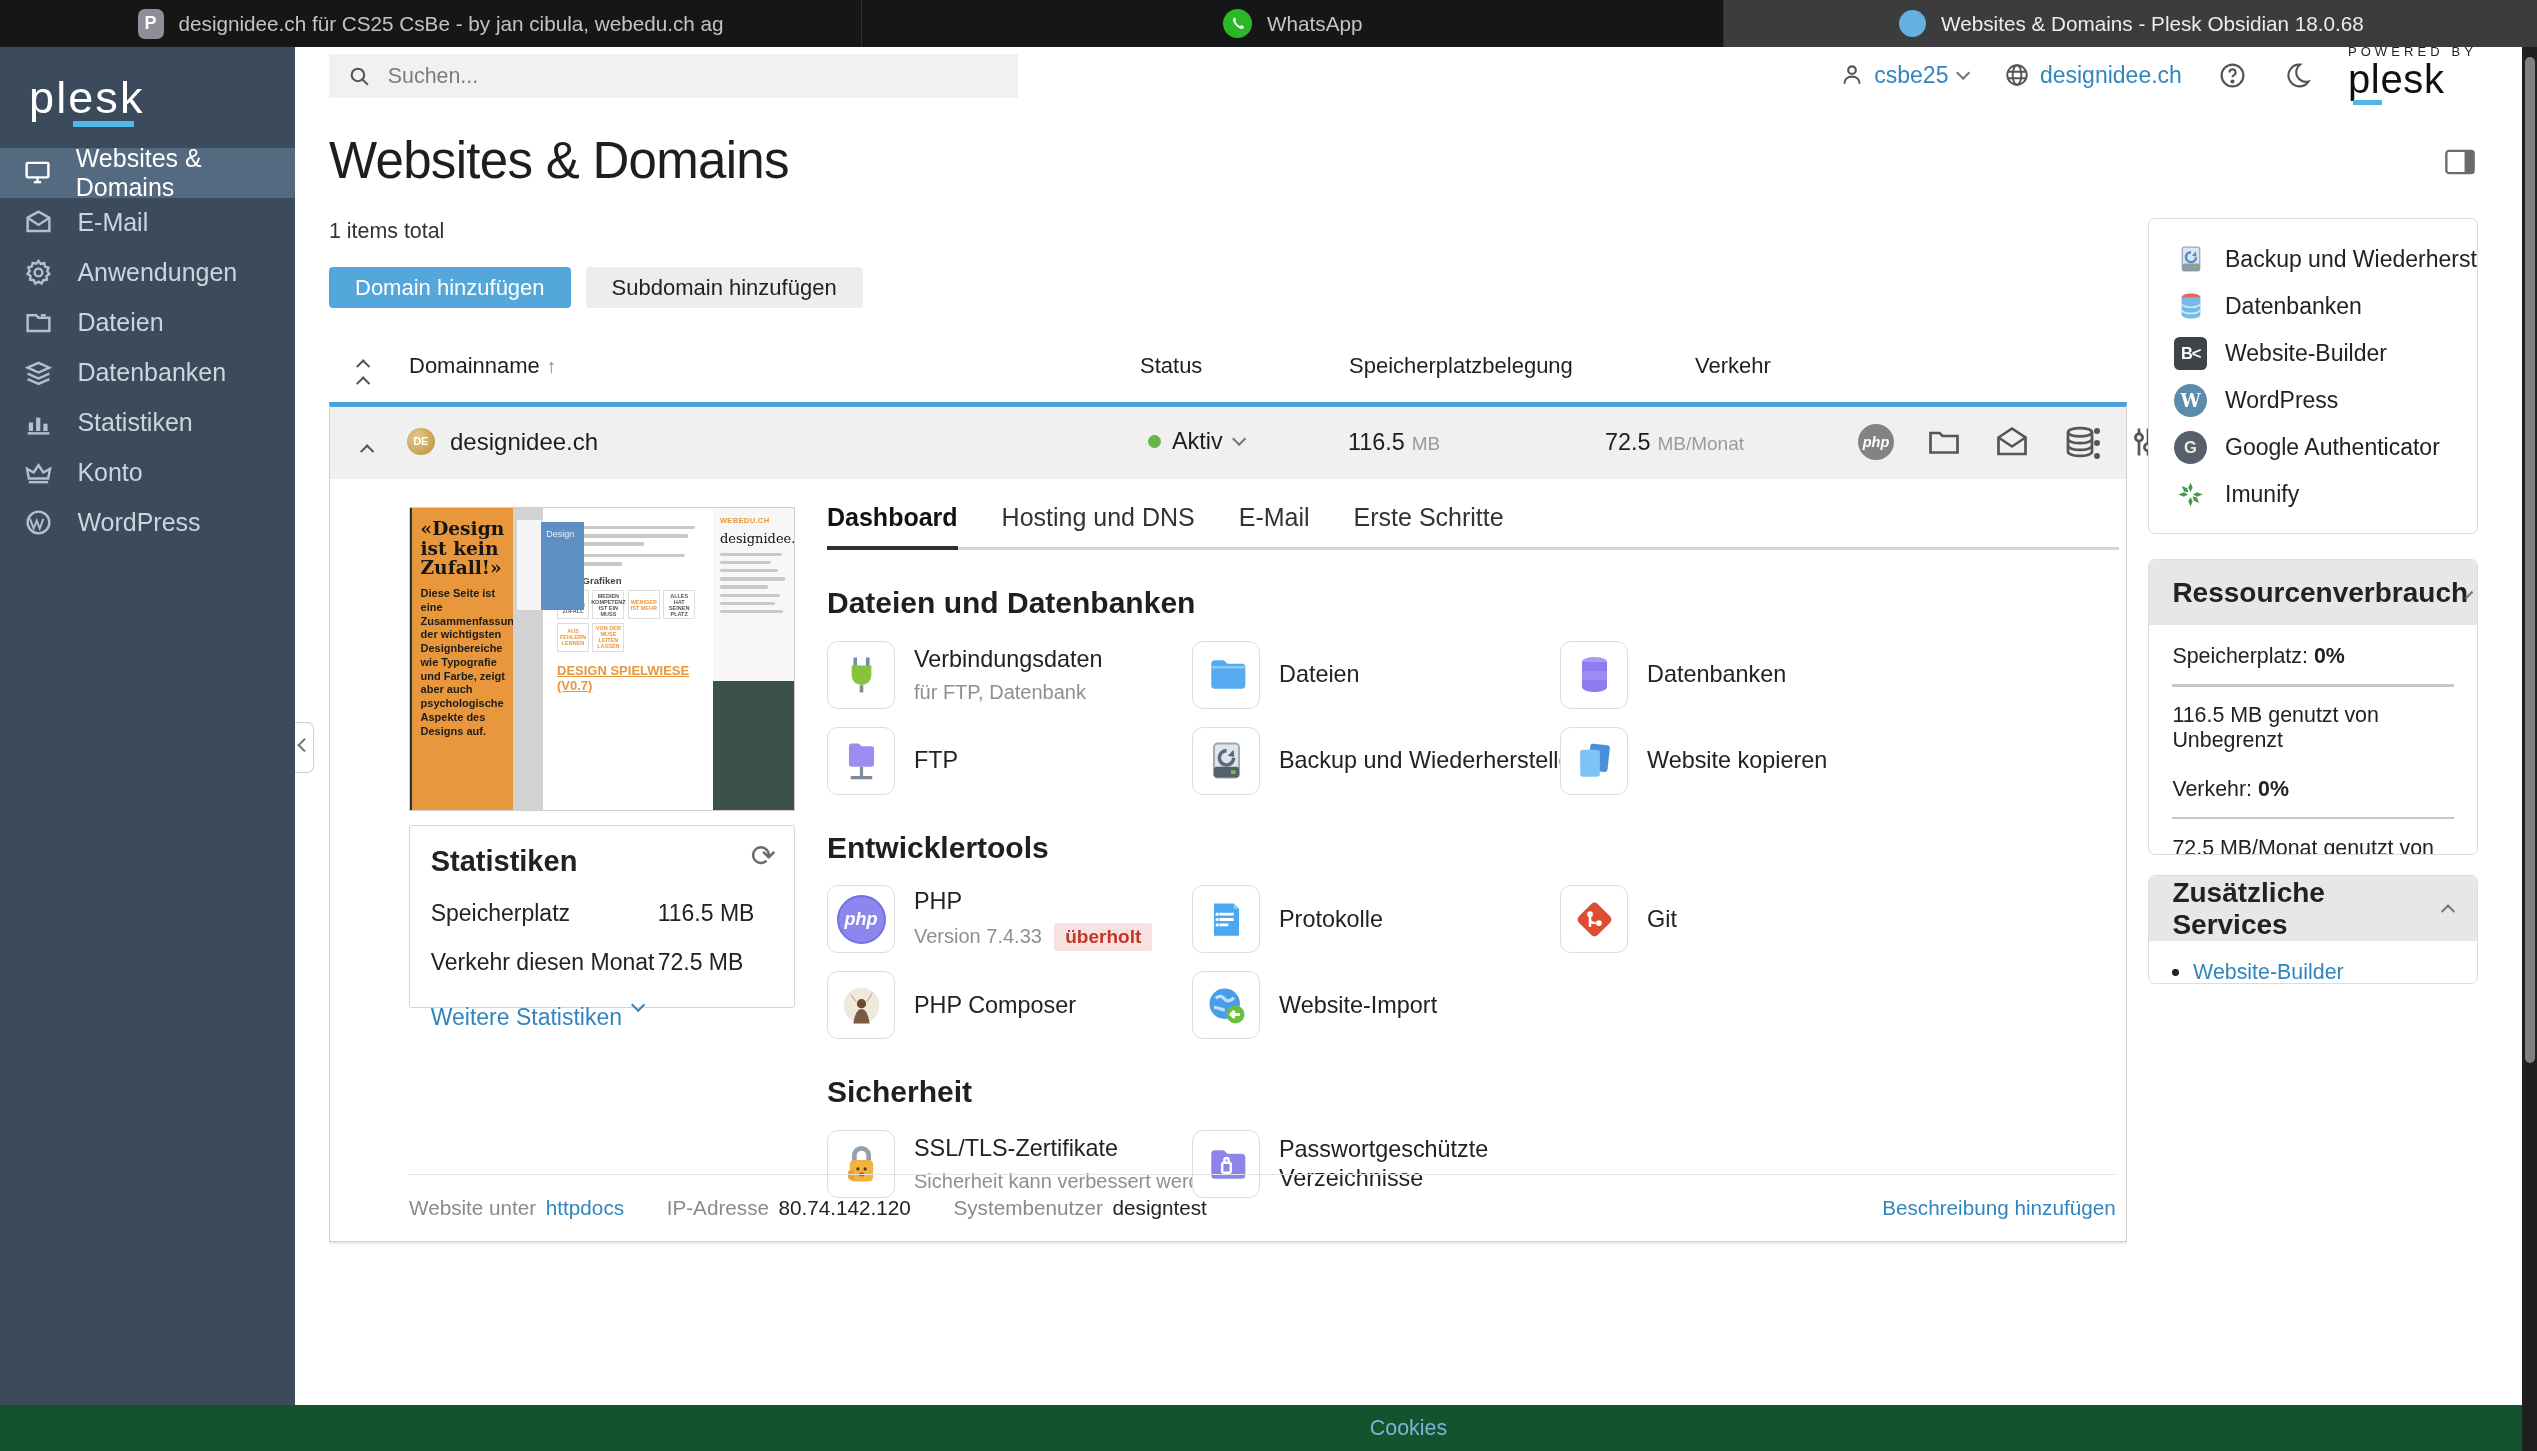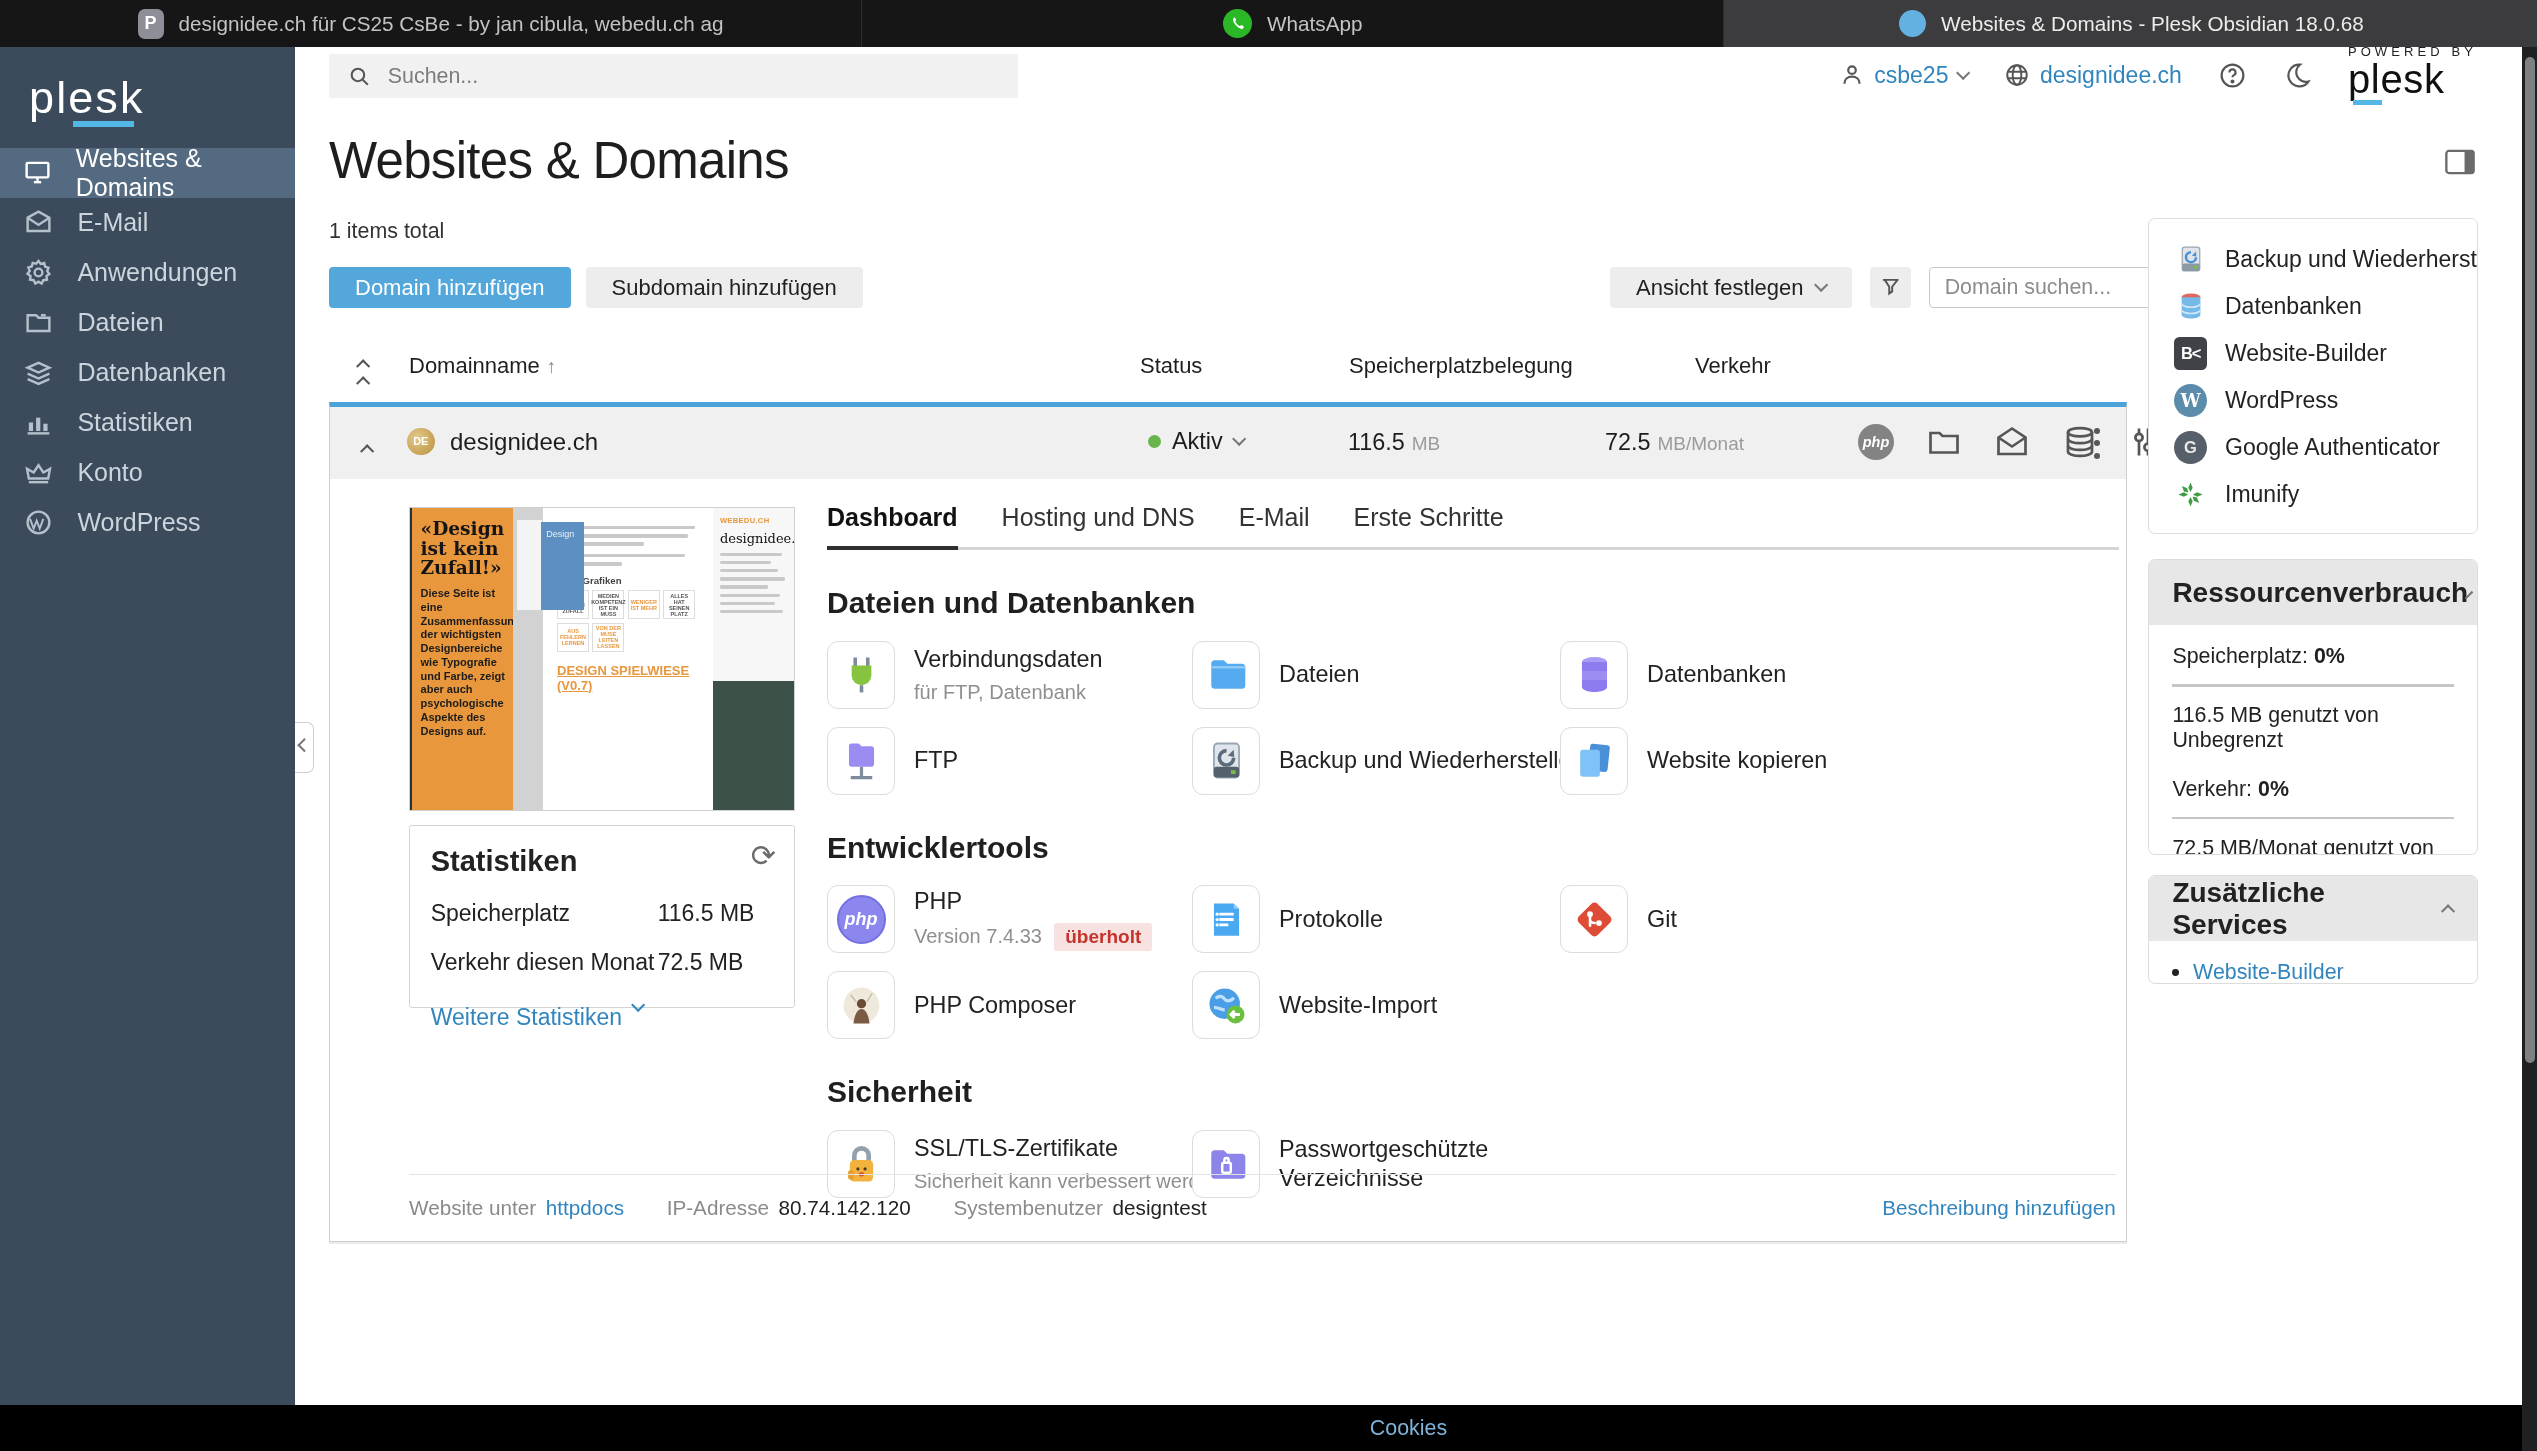--- a/index.html
+++ b/index.html
@@ -134,21 +134,21 @@
   .pbody{padding:19px 23.4px 23.4px;font-size:21.4px;color:#222;}
   .meter{height:2.8px;background:#c6c6c6;margin:15px 0 16.5px;}
   .usageline{color:#222;}
   .pct{font-weight:bold;}
   .svc-item{display:flex;align-items:center;gap:13.8px;color:#3185be;cursor:pointer;}
   .bullet{width:6.9px;height:6.9px;border-radius:50%;background:#222;flex:0 0 auto;}
 
   
   .panel-toggle{left:2444px;top:149px;cursor:pointer;}
   .collapse-tab{left:295px;top:722px;width:19px;height:51px;background:#fff;border:1.4px solid #cfcfcf;border-left:none;border-radius:0 6.9px 6.9px 0;display:flex;align-items:center;justify-content:center;cursor:pointer;box-sizing:border-box;}
-  .bottombar{left:0;top:1405px;width:2538px;height:47px;background:#000000;}
+  .bottombar{left:0;top:1405px;width:2538px;height:47px;background:#14532d;}
   .cookies{position:absolute;left:295px;right:16px;top:0;height:47px;display:flex;align-items:center;justify-content:center;font-size:21.4px;color:#7fb2d9;}
   .cookies span{cursor:pointer;}
   .scrollbar{left:2522px;top:47px;width:16px;height:1405px;background:#202022;}
   .scrollthumb{position:absolute;left:2.8px;top:9.6px;width:10.3px;height:1006px;border-radius:5.5px;background:#808083;cursor:pointer;}
 </style>
 </head>
 <body>
 
 <div id="app">
 
@@ -308,38 +308,20 @@
   </div>
 
   <div class="abs h1">Websites &amp; Domains</div>
   <div class="abs items-total">1 items total</div>
 
   <div class="abs" style="left:329px;top:267px;display:flex;gap:15px;">
     <span class="btn primary">Domain hinzufügen</span>
     <span class="btn secondary">Subdomain hinzufügen</span>
   </div>
 
-  <div class="abs toolrow-right">
-    <span class="btn secondary">
-      <span>Ansicht festlegen</span>
-      <span class="chev" style="margin-left:12.4px;"></span>
-    </span>
-    <span class="filter-btn">
-      <svg width="23.4" height="23.4" viewBox="0 0 24 24" fill="none" stroke="#555" stroke-width="2">
-          <path d="M4 4h16M6 4l4.5 7v7l3-2.2V11L19 4"></path>
-        </svg>
-    </span>
-    <span class="domain-search">
-      <input type="text" placeholder="Domain suchen..." style="">
-      <svg width="23.4" height="23.4" viewBox="0 0 24 24" fill="none" stroke="#777" stroke-width="2">
-          <circle cx="10.5" cy="10.5" r="6"></circle>
-          <path d="M15 15l5 5"></path>
-        </svg>
-    </span>
-  </div>
 
   <div class="abs dbl-chev" style="left:358px;top:355px;">
     <span class="chev up" style="border-color:#555;"></span>
     <span class="chev up" style="border-color:#555;"></span>
   </div>
   <div class="abs thead" style="left:409px;top:353px;">
     <span>Domainname</span><span class="sortarrow">↑</span>
   </div>
   <div class="abs thead" style="left:1140px;top:353px;">Status</div>
   <div class="abs thead" style="left:1349px;top:353px;">Speicherplatzbelegung</div>

